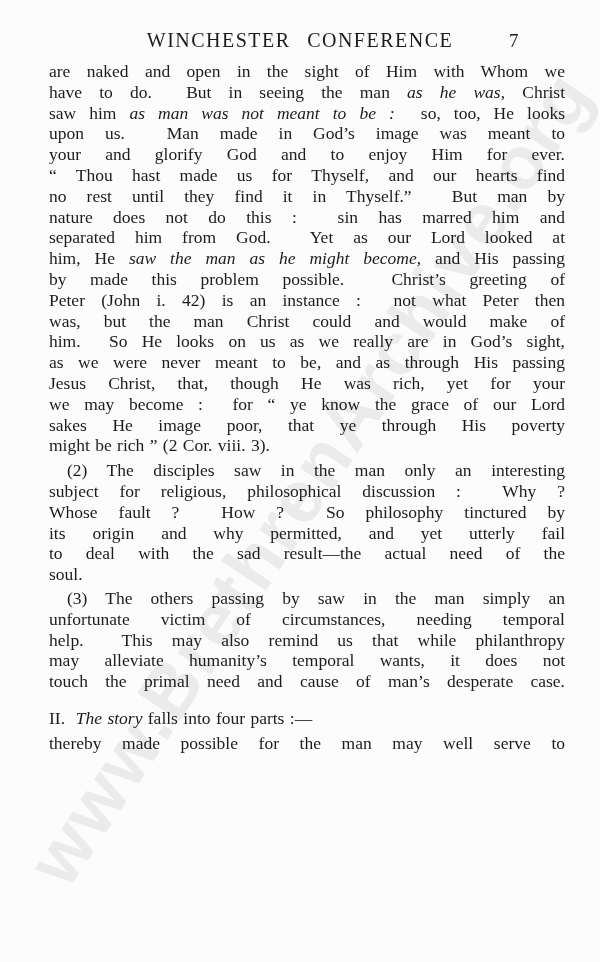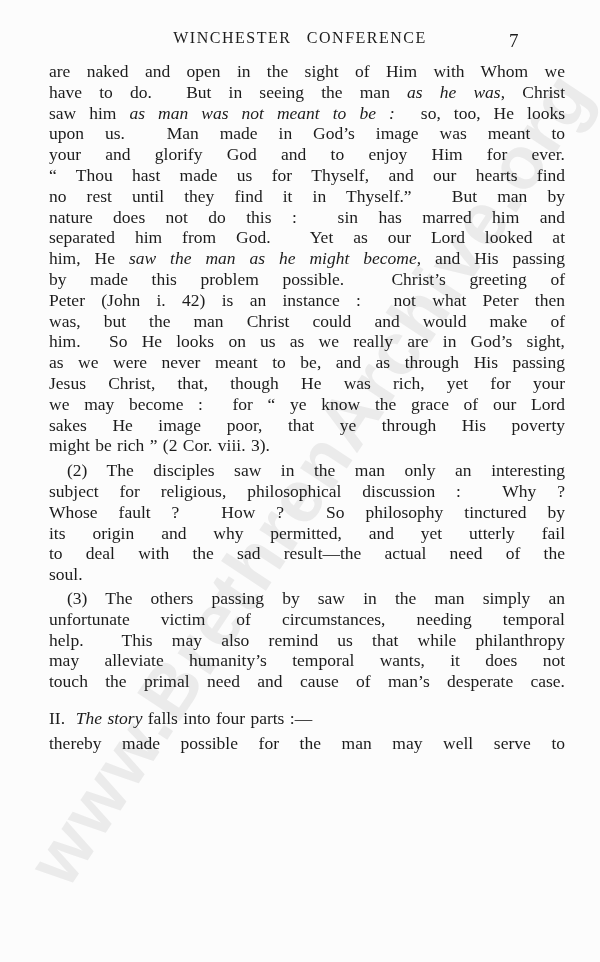--- a/index.html
+++ b/index.html
@@ -40,21 +40,21 @@
     left: 0;
     width: 600px;
     z-index: 1;
   }
   .header-title {
     position: absolute;
     top: 0;
     left: 0;
     width: 600px;
     text-align: center;
-    font-size: 16px;
+    font-size: 20px;
     letter-spacing: 1.5px;
     word-spacing: 10px;
     color: #1c1c1c;
     white-space: pre;
   }
   .page-number {
     position: absolute;
     top: 1px;
     left: 509px;
     font-size: 19px;

